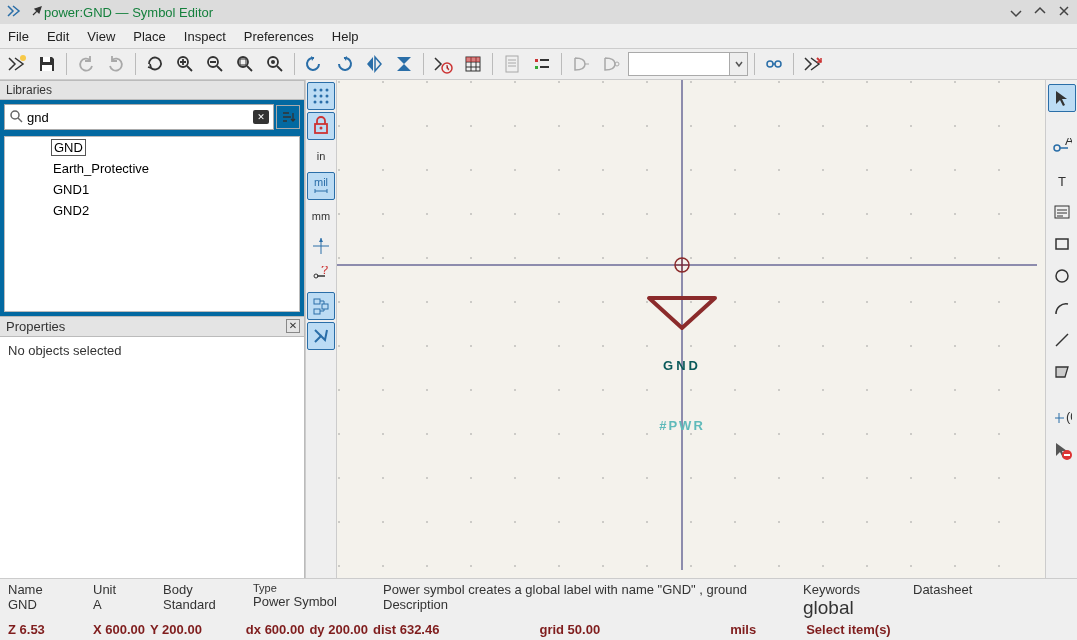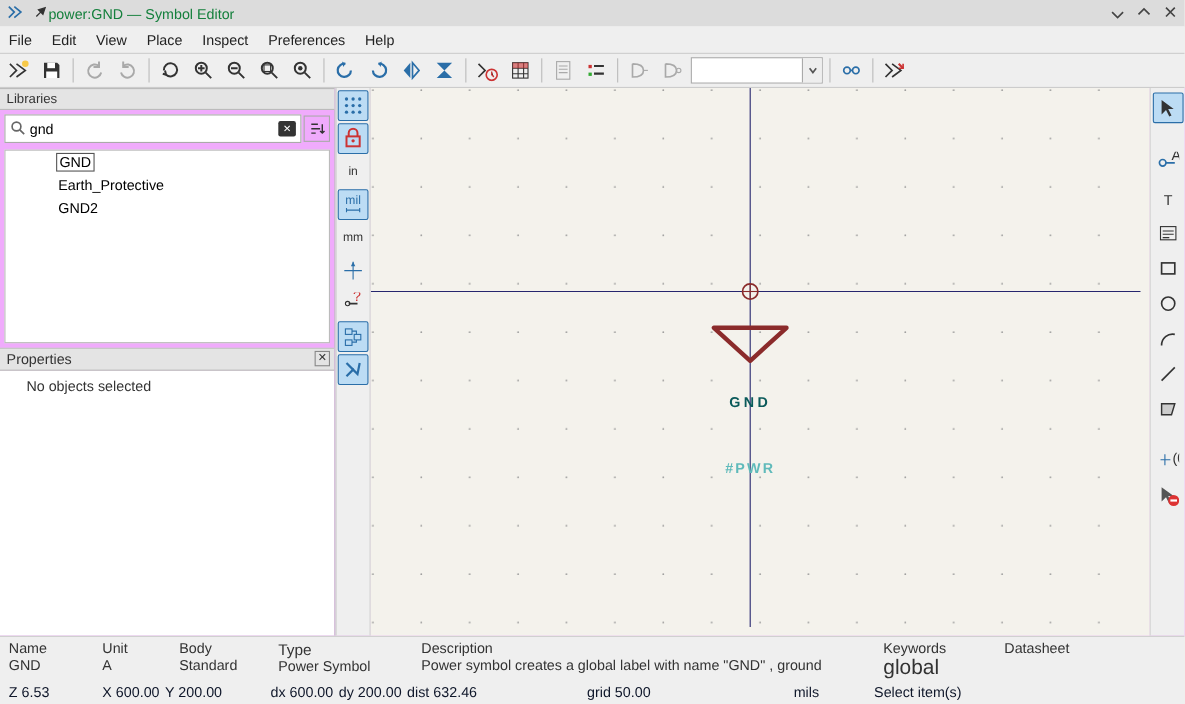--- a/index.html
+++ b/index.html
@@ -19,55 +19,55 @@
   
   .toolbar { height: 32px; display: flex; align-items: center; gap: 4px; padding: 2px 4px; background: #efefef; border-top: 1px solid #ccc; border-bottom: 1px solid #ccc; }
   .tb-sep { width: 1px; height: 22px; background: #bbb; margin: 0 2px; }
   .tb-btn { width: 26px; height: 26px; display: flex; align-items: center; justify-content: center; border-radius: 2px; }
   .tb-btn.disabled { opacity: 0.45; }
   .dropdown-box { width: 120px; height: 24px; border: 1px solid #aaa; background: #fff; display: flex; }
   .dropdown-box .dd-input { flex: 1; }
   .dropdown-box .dd-arrow { width: 18px; border-left: 1px solid #aaa; display: flex; align-items: center; justify-content: center; background: #eee; }
 
   
-  .main { flex: 1; display: flex; overflow: hidden; background: #f0abfc; }
+  .main { flex: 1; display: flex; overflow: hidden; background: #0369a1; }
   .left-col { width: 305px; display: flex; flex-direction: column; border-right: 1px solid #bbb; }
   .panel-header { background: #e4e4e4; border-bottom: 1px solid #bbb; border-top: 1px solid #bbb; padding: 2px 6px; font-size: 12px; color: #333; position: relative; }
   .panel-close { position: absolute; right: 4px; top: 2px; width: 14px; height: 14px; border: 1px solid #888; font-size: 10px; text-align: center; line-height: 12px; }
 
   .libraries { display: flex; flex-direction: column; height: 236px; }
   .search-row { display: flex; align-items: center; padding: 4px; gap: 2px; }
   .search-wrap { flex: 1; display: flex; align-items: center; border: 1px solid #aaa; background: #fff; height: 26px; padding: 0 4px; }
   .search-wrap .mag { color: #666; margin-right: 4px; }
   .search-wrap input { border: none; outline: none; flex: 1; font-size: 13px; }
   .search-wrap .clear-x { background: #333; color: #fff; width: 16px; height: 14px; font-size: 9px; display: flex; align-items: center; justify-content: center; border-radius: 2px; }
   .sort-btn { width: 24px; height: 24px; border: 1px solid #aaa; display: flex; align-items: center; justify-content: center; }
   .item-header { border: 1px solid #bbb; margin: 0 4px; padding: 4px 6px; background: #fff; }
   .tree { flex: 1; overflow: auto; margin: 2px 4px 4px 4px; border: 1px solid #bbb; background: #fff; }
   .tree-row { padding: 3px 6px 3px 48px; }
   .tree-row.selected { padding-left: 46px; }
   .tree-row.selected span { border: 1px solid #555; padding: 0 2px; }
 
   .properties { flex: 1; display: flex; flex-direction: column; overflow: hidden; }
-  .prop-body { flex: 1; padding: 6px 24px; background: #fff; color: #333; }
+  .prop-body { flex: 1; padding: 6px 8px; background: #fff; color: #333; }
 
   
   .vtoolbar { width: 32px; background: #efefef; display: flex; flex-direction: column; align-items: center; padding-top: 2px; gap: 2px; border-left: 1px solid #ccc; border-right: 1px solid #ccc; }
   .vtb-btn { width: 28px; height: 28px; display: flex; align-items: center; justify-content: center; border-radius: 2px; font-size: 11px; }
   .vtb-btn.active { background: #bcdcf4; border: 1px solid #2a6ea8; }
 
   
   .canvas { flex: 1; position: relative; background: #f4f2ec; overflow: hidden; }
   .canvas svg { position: absolute; top: 0; left: 0; }
 
   .right-tools { width: 32px; background: #efefef; display: flex; flex-direction: column; align-items: center; padding-top: 4px; gap: 4px; border-left: 1px solid #ccc; }
 
   
   .status1 { display: flex; align-items: center; padding: 2px 8px; background: #efefef; font-size: 13px; color: #333; border-top: 1px solid #ccc; height: 22px; gap: 20px;}
-  .status2 { display: flex; align-items: center; padding: 2px 8px; background: #efefef; font-size: 13px; color: #0f172a; height: 22px; gap: 20px;}
+  .status2 { display: flex; align-items: center; padding: 2px 8px; background: #efefef; font-size: 13px; color: #7f1d1d; height: 22px; gap: 20px; font-weight: bold;}
 </style>
 </head>
 <body>
 
 <div class="titlebar">
   <div class="left-icons">
     <span>
       <svg width="16" height="16" viewBox="0 0 16 16">
           <path d="M2 3 L7 8 L2 13 M7 3 L13 8 L7 13" stroke="#2a6ea8" stroke-width="1.5" fill="none"></path>
         </svg>
@@ -270,20 +270,21 @@
         </div>
         <div class="sort-btn">
             <svg width="16" height="16">
               <path d="M3 4 H9 M3 8 H11 M3 12 H7 M13 4 V12 M11 10 L13 12 L15 10" stroke="#333" fill="none" stroke-width="1.3"></path>
             </svg>
           </div>
       </div>
       <div class="tree">
         <div class="tree-row selected"><span>GND</span></div>
         <div class="tree-row"><span>Earth_Protective</span></div>
+        <div class="tree-row"><span>GND1</span></div>
         <div class="tree-row"><span>GND2</span></div>
       </div>
     </div>
     <div class="properties">
       <div class="panel-header"><span>Properties</span><span class="panel-close">✕</span></div>
       <div class="prop-body">No objects selected</div>
     </div>
   </div>
 
   <div class="vtoolbar">
@@ -445,26 +446,26 @@
     </div>
   <div style="width: 50px; display: inline-block;">
       <div style="font-size: 13px;">Unit</div>
       <div style="font-size: 13px;">A</div>
     </div>
   <div style="width: 70px; display: inline-block;">
       <div style="font-size: 13px;">Body</div>
       <div style="font-size: 13px;">Standard</div>
     </div>
   <div style="width: 110px; display: inline-block;">
-      <div style="font-size: 14px;">Type</div>
+      <div style="font-size: 11px;">Type</div>
       <div style="font-size: 13px;">Power Symbol</div>
     </div>
   <div style="width: 400px; display: inline-block;">
+      <div style="font-size: 13px;">Power symbol creates a global label with name "GND" , ground</div>
       <div style="font-size: 13px;">Description</div>
-      <div style="font-size: 13px;">Power symbol creates a global label with name "GND" , ground</div>
     </div>
   <div style="width: 90px; display: inline-block;">
       <div style="font-size: 13px;">Keywords</div>
       <div style="font-size: 19px;">global power</div>
     </div>
   <div style="width: 80px; display: inline-block;">
       <div style="font-size: 13px;">Datasheet</div>
       <div style="font-size: 13px;"></div>
     </div>
 </div>

